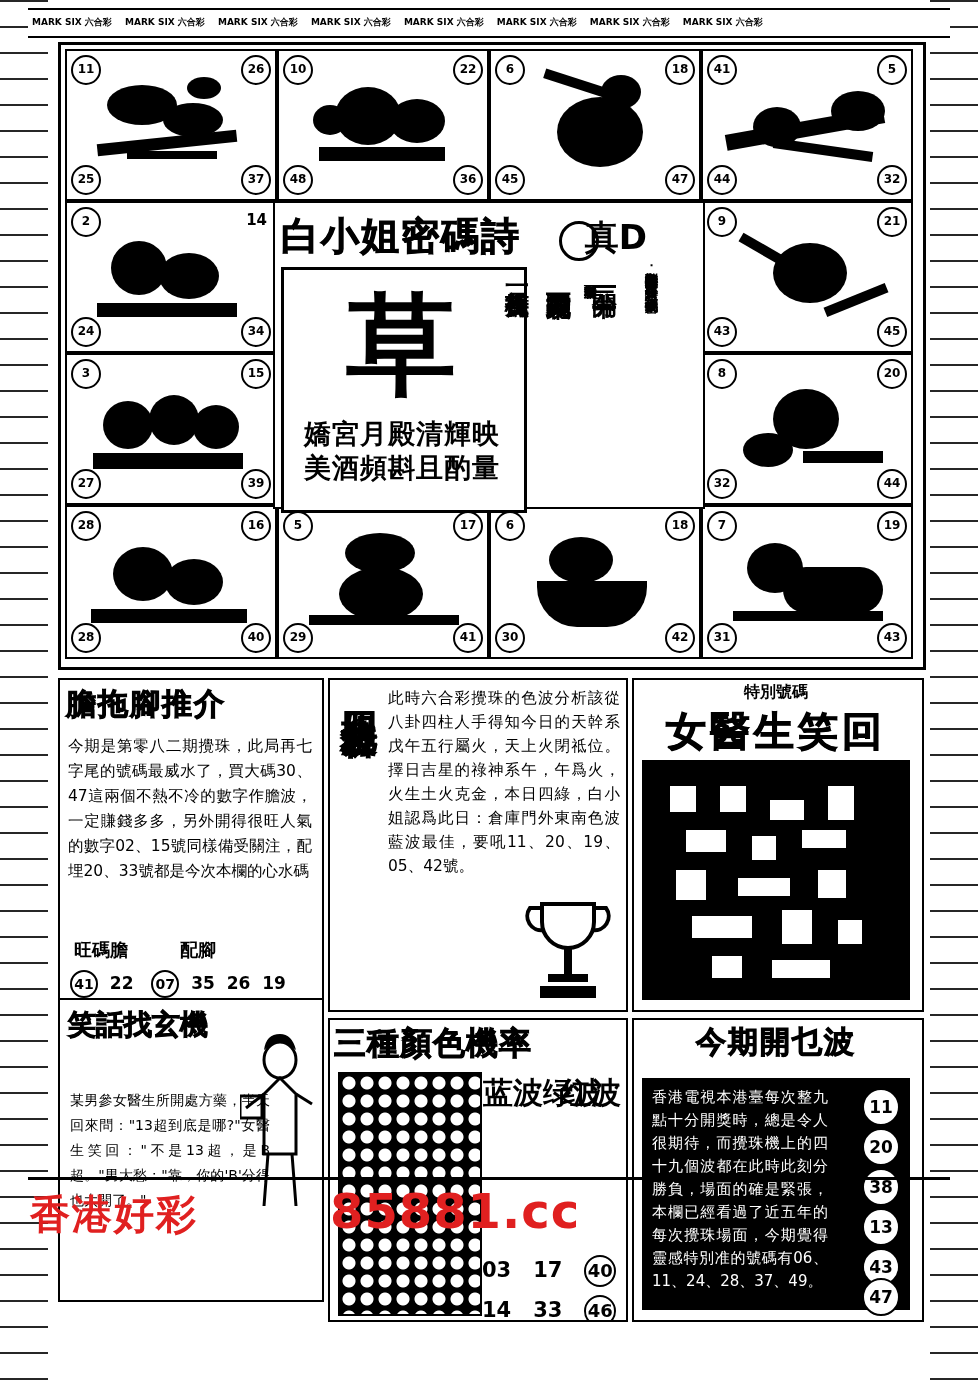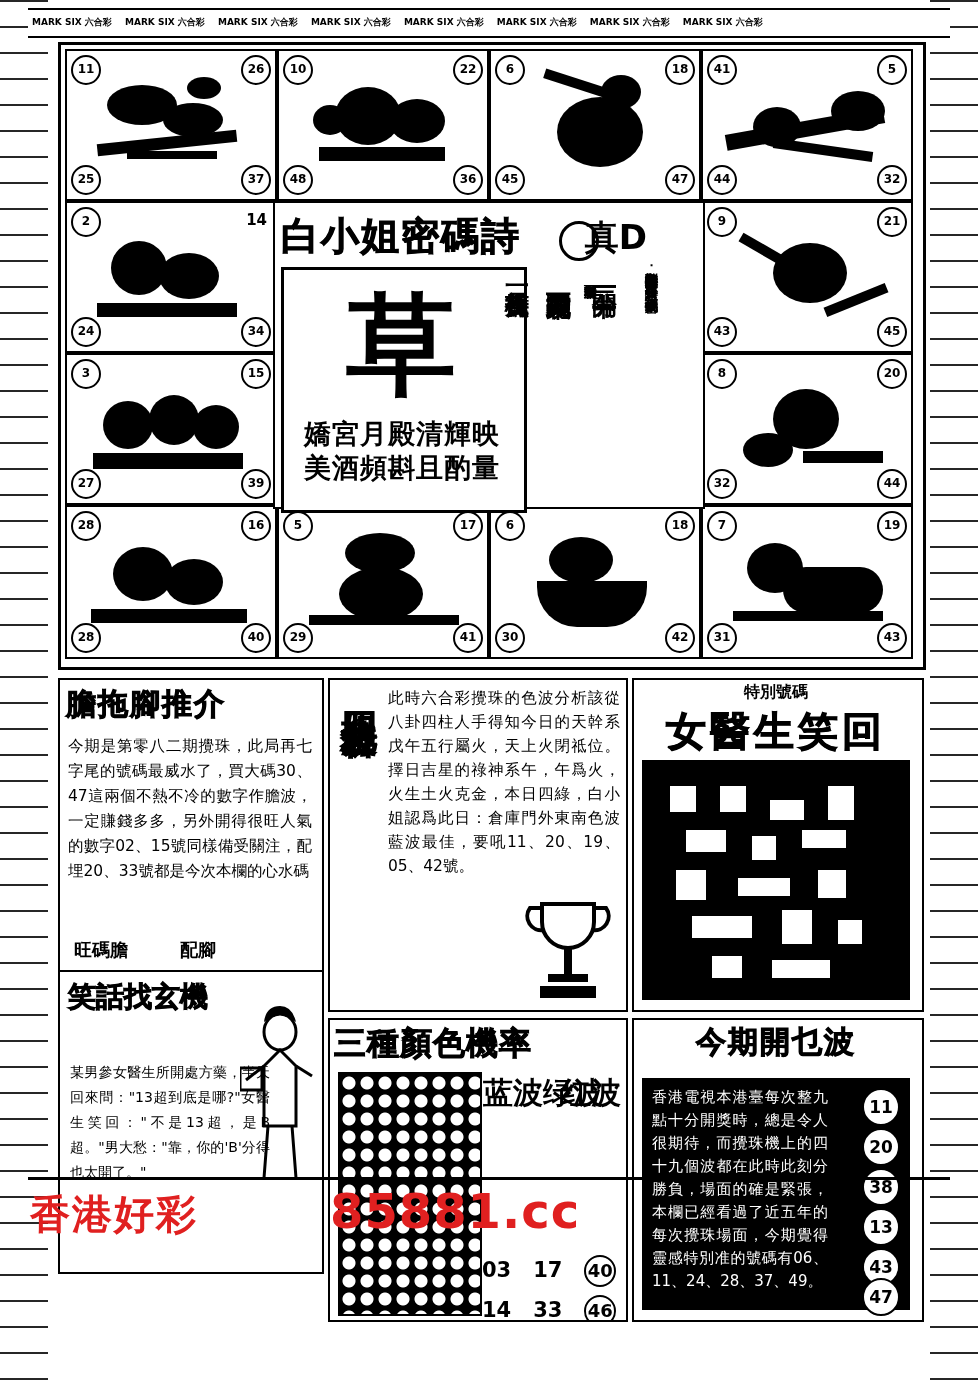--- a/index.html
+++ b/index.html
@@ -71,21 +71,21 @@
      font-size:36px;font-weight:bold;letter-spacing:2px;-webkit-text-stroke:1px #000;}
   #p-wave .txt{position:absolute;right:6px;top:6px;width:232px;font-size:15.5px;line-height:24px;text-align:justify;}
   #trophy{position:absolute;right:12px;bottom:6px;width:92px;height:110px;}
 
   #p-zodiac{left:632px;top:678px;width:288px;height:330px;}
   #p-zodiac .hd{position:absolute;left:0;top:2px;width:284px;text-align:center;font-size:16px;font-weight:bold;}
   #p-zodiac .hd2{position:absolute;left:0;top:24px;width:284px;text-align:center;font-size:40px;font-weight:bold;
      letter-spacing:4px;-webkit-text-stroke:1px #000;}
   #p-zodiac .puzzle{position:absolute;left:8px;top:80px;width:268px;height:240px;background:#000;}
 
-  #p-joke{left:58px;top:970px;width:262px;height:300px;}
+  #p-joke{left:58px;top:998px;width:262px;height:300px;}
   #p-joke .hd{position:absolute;left:8px;top:6px;font-size:28px;font-weight:bold;-webkit-text-stroke:1px #000;}
   #p-joke .body{position:absolute;left:10px;top:88px;width:200px;font-size:14px;line-height:25px;text-align:justify;}
 
   #p-color{left:328px;top:1018px;width:296px;height:300px;}
   #p-color .hd{position:absolute;left:4px;top:2px;font-size:32px;font-weight:bold;letter-spacing:1px;-webkit-text-stroke:1px #000;}
   #p-color .balls{position:absolute;left:8px;top:52px;width:140px;height:240px;
      background:
        radial-gradient(circle at 9px 9px,#fff 6px,#000 7px) 0 0/18px 18px;
      border:2px solid #000;}
   .wavecol{position:absolute;width:62px;text-align:center;font-size:30px;font-weight:bold;line-height:34px;}

